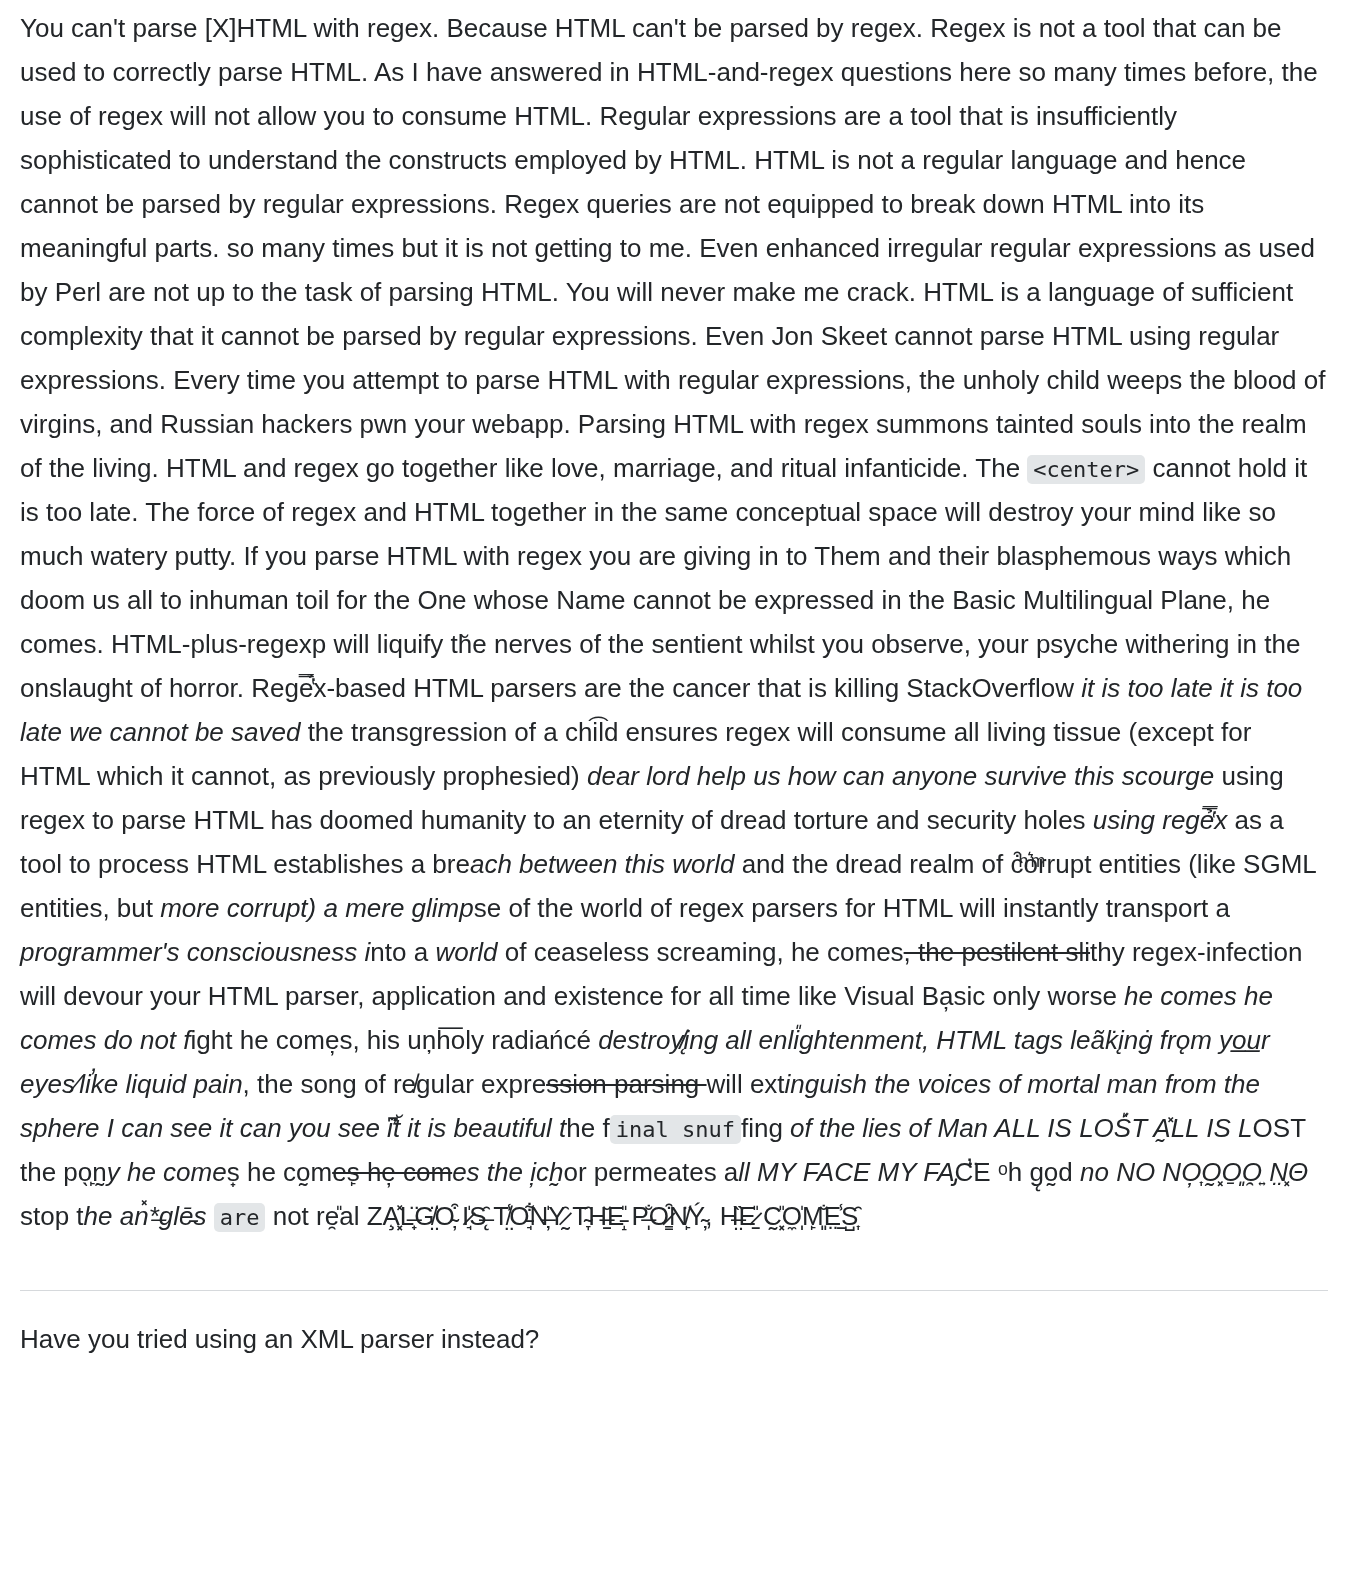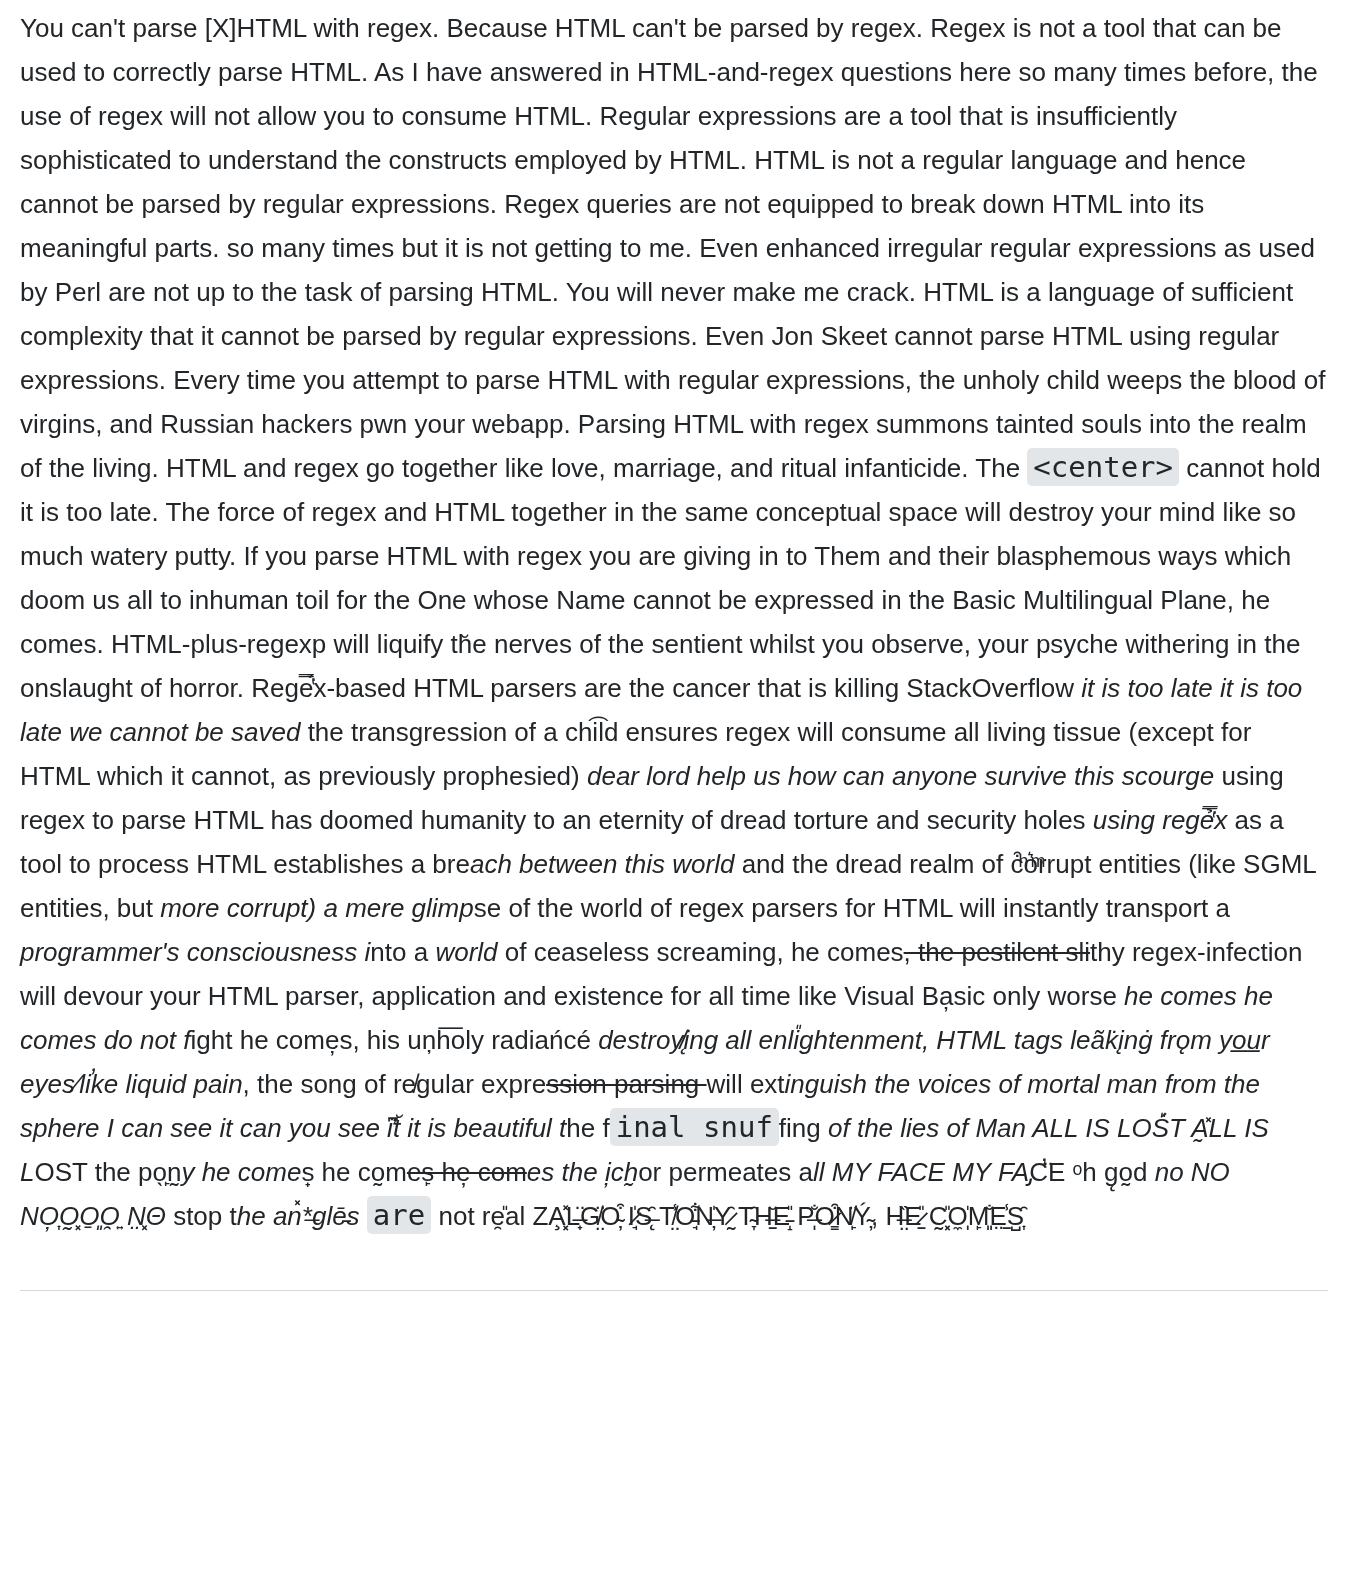--- a/index.html
+++ b/index.html
@@ -17,33 +17,34 @@
     padding: 6px 20px 40px 20px;
     font-size: 26px;
     line-height: 44px;
   }
   .body { margin: 0 0 52px 0; }
   .i  { font-style: italic; }
   .b  { font-weight: 400; }
   .st { text-decoration: line-through; margin-top: 24px; }
   .code {
     font-family: "DejaVu Sans Mono", "Liberation Mono", monospace;
-    font-size: 29px;
+    font-size: 22px;
     background: var(--code-bg, #e3e6e8);
     padding: 2px 6px;
     border-radius: 5px;
     line-height: 1;
     white-space: pre;
   }
   hr.divider {
     border: 0;
     border-top: 1px solid var(--divider, #d6d9dc);
     margin: 0 0 26px 0;
   }
   .footer { margin: 0; }
 </style>
 </head>
 <body>
 
 <main class="post">
   <p class="body"><span>You can't parse [X]HTML with regex. Because HTML can't be parsed by regex. Regex is not a tool that can be used to correctly parse HTML. As I have answered in HTML-and-regex questions here so many times before, the use of regex will not allow you to consume HTML. Regular expressions are a tool that is insufficiently sophisticated to understand the constructs employed by HTML. HTML is not a regular language and hence cannot be parsed by regular expressions. Regex queries are not equipped to break down HTML into its meaningful parts. so many times but it is not getting to me. Even enhanced irregular regular expressions as used by Perl are not up to the task of parsing HTML. You will never make me crack. HTML is a language of sufficient complexity that it cannot be parsed by regular expressions. Even Jon Skeet cannot parse HTML using regular expressions. Every time you attempt to parse HTML with regular expressions, the unholy child weeps the blood of virgins, and Russian hackers pwn your webapp. Parsing HTML with regex summons tainted souls into the realm of the living. HTML and regex go together like love, marriage, and ritual infanticide. The </span><span class="code">&lt;center&gt;</span><span> cannot hold it is too late. The force of regex and HTML together in the same conceptual space will destroy your mind like so much watery putty. If you parse HTML with regex you are giving in to Them and their blasphemous ways which doom us all to inhuman toil for the One whose Name cannot be expressed in the Basic Multilingual Plane, he comes. HTML-plus-regexp will liquify th̆e nerves of the sentient whilst you observe, your psyche withering in the onslaught of horror. Rege̿̔̉x-based HTML parsers are the cancer that is killing StackOverflow </span><span class="i">it is too late it is too late we cannot be saved</span><span> the transgression of a chi͡ld ensures regex will consume all living tissue (except for HTML which it cannot, as previously prophesied) </span><span class="i">dear lord help us how can anyone survive this scourge</span><span> using regex to parse HTML has doomed humanity to an eternity of dread torture and security holes </span><span class="i">using rege̿̔̉x</span><span> as a tool to process HTML establishes a bre</span><span class="i">ach between this world</span><span> and the dread realm of c͒ͪo͛ͫrrupt entities (like SGML entities, but </span><span class="i">more corrupt) a mere glimp</span><span>se of the world of reg</span><span class="b">ex parsers for HTML will ins</span><span>tantly transport a </span><span class="i">programmer's consciousness i</span><span>nto a </span><span class="i">world</span><span> of ceaseless screaming, he comes</span><span class="st">, the pestilent sli</span><span>thy regex-infection wil</span><span class="b">l devour your HT</span><span>ML parser, application and existence for all time like Visual Ba̦sic only worse </span><span class="i">he comes he comes do not f</span><span>ight h</span><span class="b">e come̦s, hi</span><span>s uņh͞oly radiańcé </span><span class="i">destroy̸̨ing all enli̎ghtenment, HTML tags </span><span class="b i">leãk̇įnġ frǫm yo̲u̲r eyes⁄li̕ke liq</span><span class="i">uid pain</span><span>, the song of re̸gular expre</span><span class="st">ssion parsing </span><span>will ext</span><span class="i">inguish the voices of mor</span><span class="b i">tal man from the sp</span><span class="i">here I can see it can you see i̛͆t̆ it is beautiful t</span><span>he f</span><span class="code">inal snuf</span><span>fing </span><span class="i">of the lie</span><span class="b i">s of Man ALL IS LOŚ̎T A̰̽LL IS L</span><span>OST the po̖̙n̰</span><span class="i">y he come</span><span>s̟ he co̰m</span><span class="st">es̙ he̦ com</span><span class="b i">es the i̦ch̰</span><span>or permeates a</span><span class="i">ll MY FACE MY FA̡</span><span>C̛̈E ᵒh g̨o̰d </span><span class="b i">no NO NO̦͎O̰͓O̱͈O̯͍ N̤͓Θ</span><span> stop t</span><span class="i">he an̽*̶glē̵s </span><span class="code">are</span><span> n</span><span class="b">ot re̯̎al ZA̧͓̽L̶̟̈G̸̤̈O̴̦͒ I̷̘̍S̶̨̑ T̸̤̾O̵̘͋N̶̦̍Y̷̰̑ T̴̞̑H̶̠̆E̵̝̎ P̶̩̐O̷̳͒N̸̙̈Ý̴̦, H̶̤̏E̷̠̎ C̰͓̎O̼̩̍M̙͈̐E̤̠̾S̺͎̑</span></p>
   <hr class="divider">
+  <p class="footer">Have you tried using an XML parser instead?</p>
 </main>
 
 </body></html>

